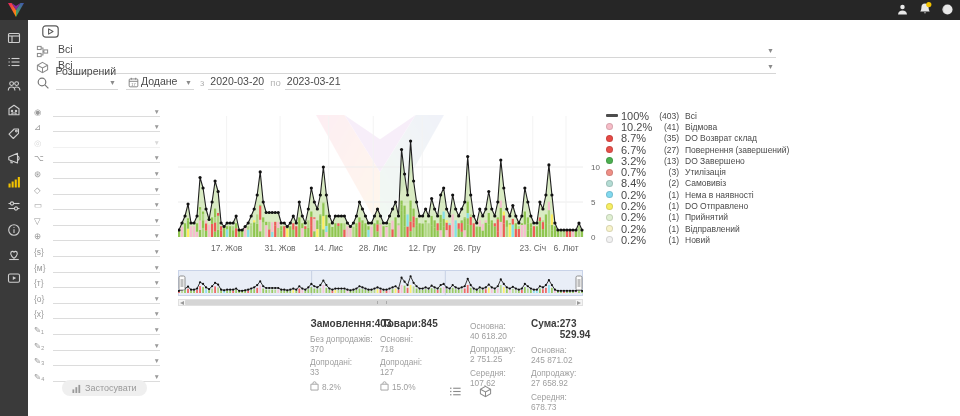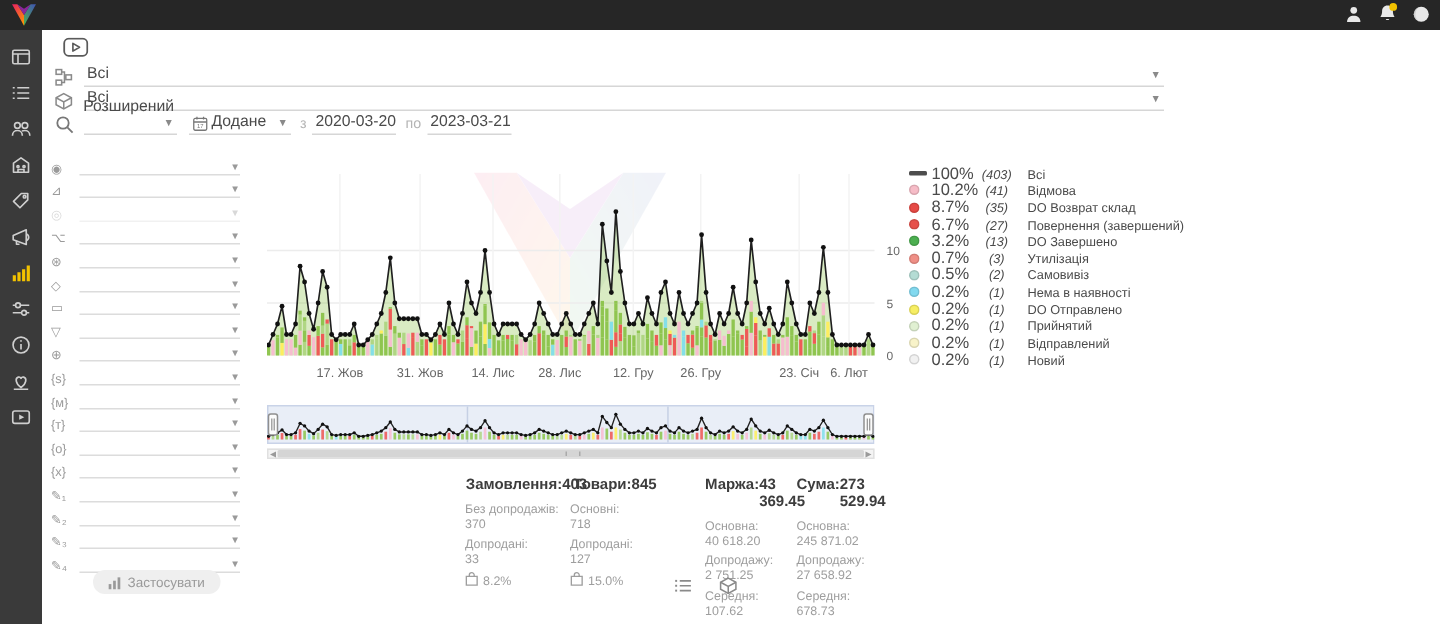--- a/index.html
+++ b/index.html
@@ -40,21 +40,21 @@
   .sb-arrow{position:absolute;top:0;width:0;height:0;border-style:solid;cursor:pointer;}
   .sb-left{left:1px;top:1px;border-width:2.5px 4px 2.5px 0;border-color:transparent #9a9a9a transparent transparent;}
   .sb-right{right:1px;top:1px;border-width:2.5px 0 2.5px 4px;border-color:transparent transparent transparent #9a9a9a;}
   
   #legend{position:absolute;left:606px;top:110px;}
   .lrow{display:flex;align-items:center;height:11.3px;cursor:pointer;}
   .lsw{width:15px;display:flex;justify-content:flex-start;align-items:center;}
   .ldot{width:7px;height:7px;border-radius:50%;border:1px solid rgba(0,0,0,.12);box-sizing:border-box;}
   .lln{width:12px;height:2.5px;border-radius:1px;}
   .lpct{width:29px;text-align:left;font-size:11px;color:#4a4a4a;}
-  .lcnt{width:29px;text-align:center;font-size:8.5px;color:#4a4a4a;margin-right:6px;font-style:italic;}
+  .lcnt{width:29px;text-align:right;font-size:8.5px;color:#4a4a4a;margin-right:6px;}
   .llab{font-size:8.5px;color:#4a4a4a;white-space:nowrap;}
   
   .stat-col{position:absolute;top:318px;}
   .stat-h{display:flex;justify-content:center;font-size:10px;font-weight:bold;color:#3d3d3d;border-bottom:2px solid transparent;}
   .stat-r{display:flex;justify-content:space-between;font-size:8.3px;color:#9e9e9e;margin-top:3.2px;white-space:nowrap;flex-direction:column;}
   .stat-b{display:flex;align-items:center;gap:3px;font-size:8.3px;color:#9e9e9e;margin-top:3.2px;}
   
   .fic{position:absolute;top:384px;cursor:pointer;}
 </style>
 </head>
@@ -1162,21 +1162,21 @@
           <div class="ldot" style="background: rgb(239, 143, 134);"></div>
         </div>
         <span class="lpct">0.7%</span>
         <span class="lcnt">(3)</span>
         <span class="llab">Утилізація</span>
       </div>
       <div class="lrow">
         <div class="lsw">
           <div class="ldot" style="background: rgb(180, 220, 212);"></div>
         </div>
-        <span class="lpct">0.5%</span>
+        <span class="lpct">8.4%</span>
         <span class="lcnt">(2)</span>
         <span class="llab">Самовивіз</span>
       </div>
       <div class="lrow">
         <div class="lsw">
           <div class="ldot" style="background: rgb(130, 217, 239);"></div>
         </div>
         <span class="lpct">0.2%</span>
         <span class="lcnt">(1)</span>
         <span class="llab">Нема в наявності</span>
@@ -1252,24 +1252,20 @@
         </div>
         <div class="stat-b">
           <span><svg width="9" height="10" viewBox="0 0 10 11" fill="none" stroke="#9e9e9e" stroke-width="1">
               <path d="M1,3.5 h8 v6.5 h-8 Z"></path>
               <path d="M3.2,3.5 V2.6 a1.8,1.8 0 0 1 3.6,0 V3.5"></path>
             </svg></span>
           <span>15.0%</span>
         </div>
       </div>
       <div class="stat-col" style="left: 470px; width: 72px;">
-        <div class="stat-h">
-          <span>Маржа:</span>
-          <span>43 369.45</span>
-        </div>
         <div class="stat-r">
           <span>Основна:</span>
           <span>40 618.20</span>
         </div>
         <div class="stat-r">
           <span>Допродажу:</span>
           <span>2 751.25</span>
         </div>
         <div class="stat-r">
           <span>Середня:</span>

